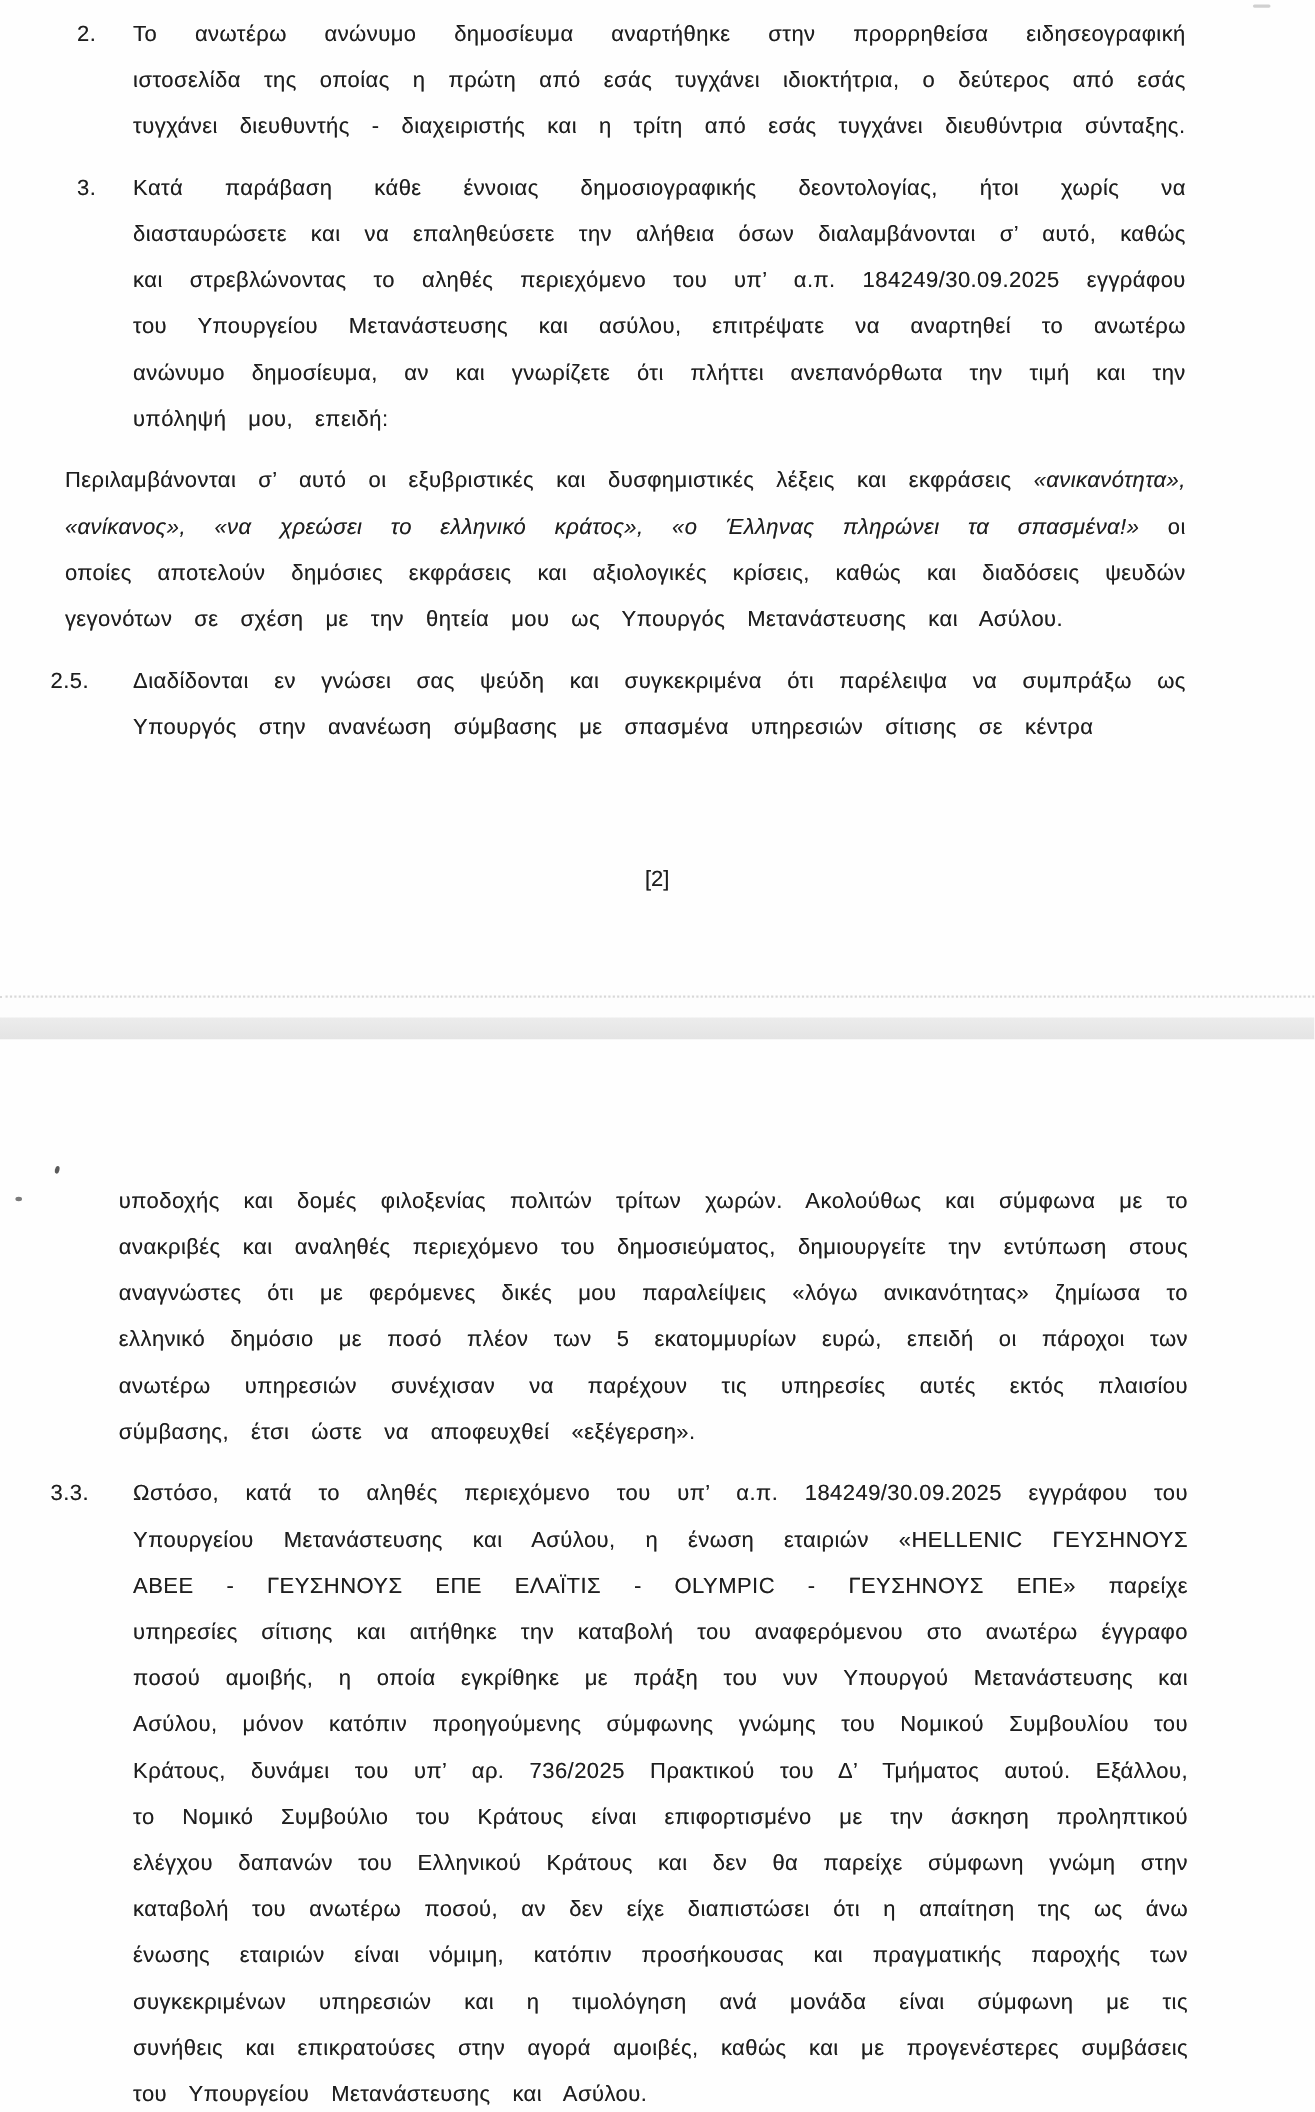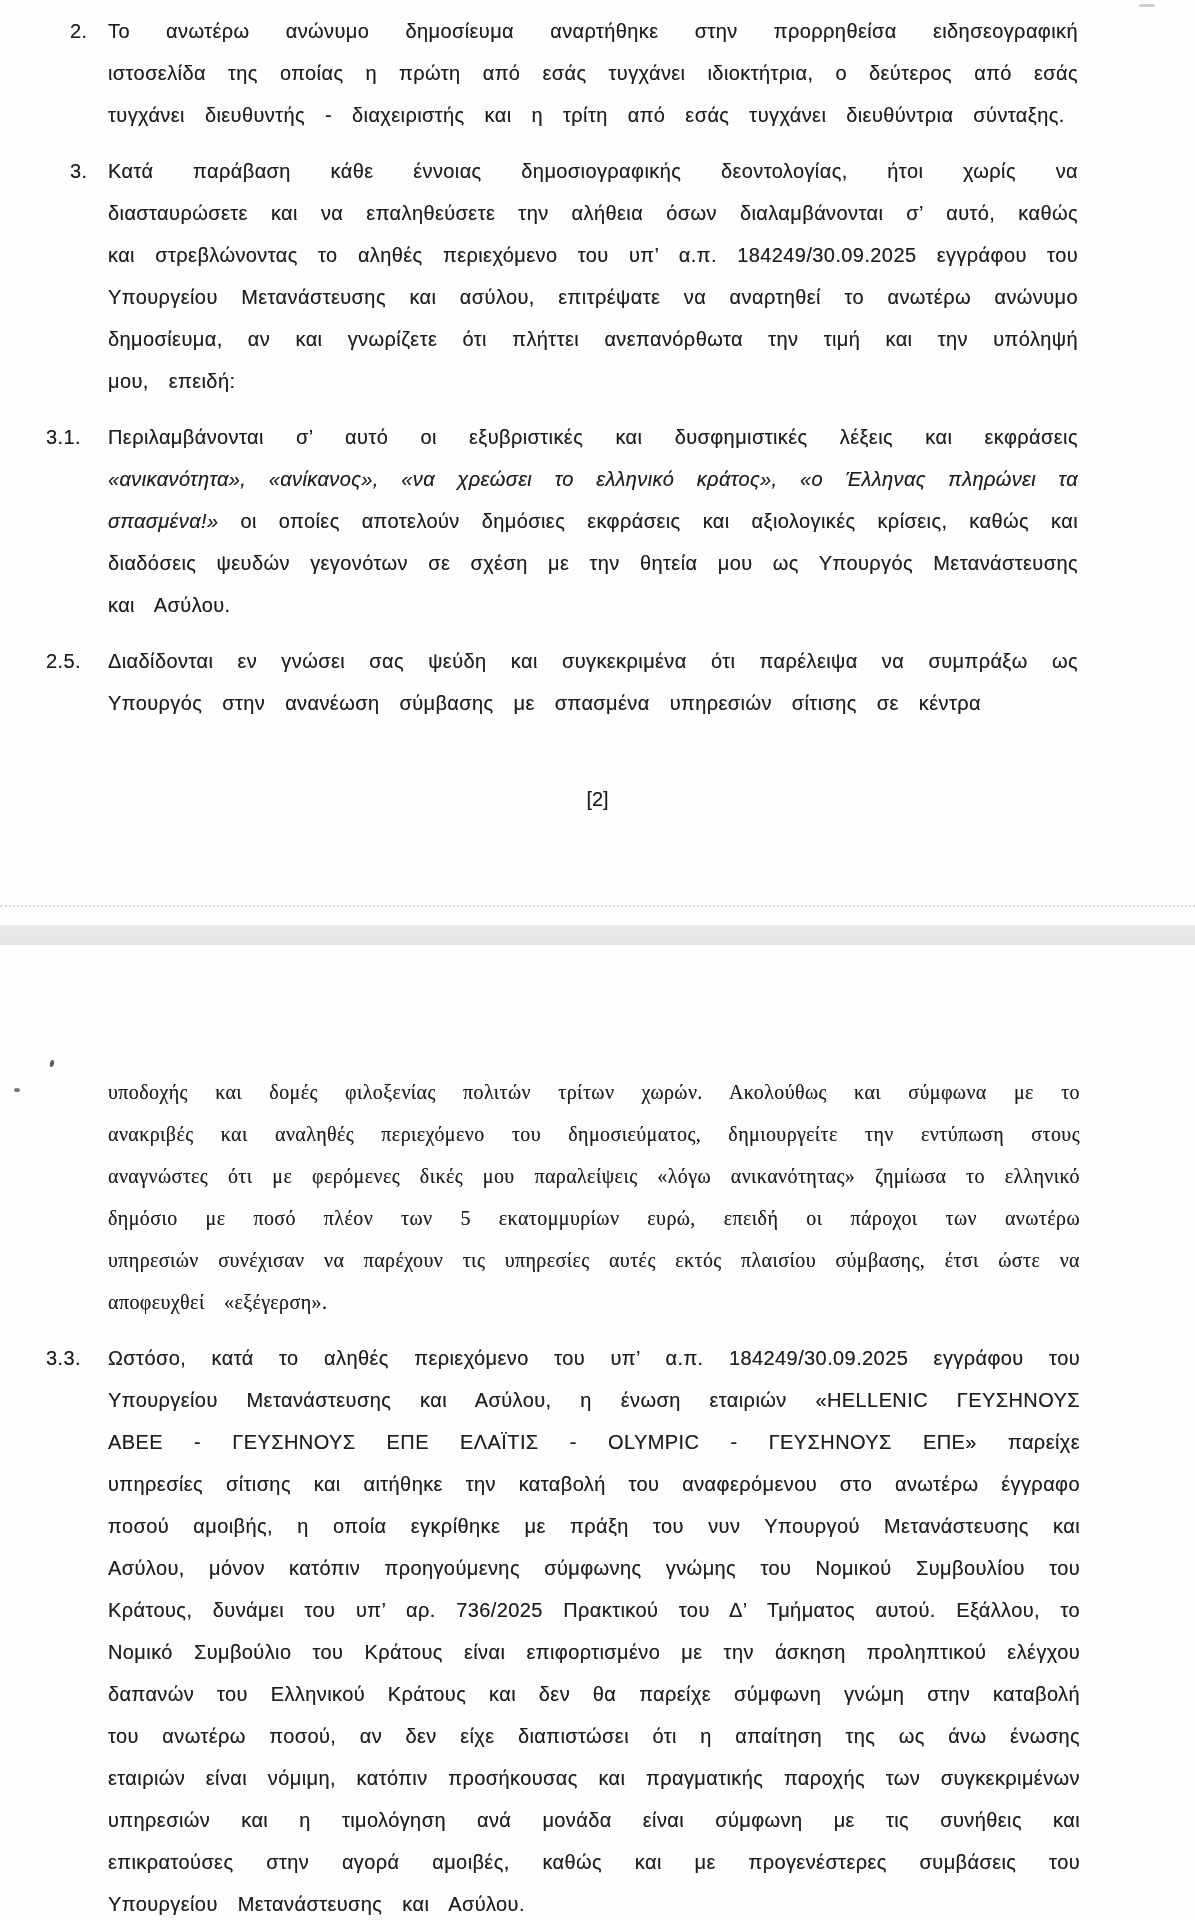--- a/index.html
+++ b/index.html
@@ -35,20 +35,21 @@
     white-space: nowrap;
   }
   .num.main { padding-left: 24px; }
   .body {
     flex: 1;
     text-align: justify;
     font-size: 20px;
     line-height: 42px;
     letter-spacing: 0.4px;
     word-spacing: 14px;
+    margin-left: 13px;
   }
   .num, .body, .page-number { text-shadow: 0 0 0.5px rgba(30,30,30,0.55); }
   .seg-normal { font-style: normal; }
   .seg-italic { font-style: italic; }
   .seg-underline {
     text-decoration-thickness: 2px;
     text-underline-offset: 3px;
   }
   .page-number {
     position: absolute;
@@ -78,21 +79,20 @@
     min-height: 975px;
   }
   .continuation {
     margin: 0 0 14px 62px;
     text-align: justify;
     font-size: 20px;
     line-height: 42px;
     letter-spacing: 0.4px;
     word-spacing: 14px;
     text-shadow: 0 0 0.5px rgba(30,30,30,0.55);
-    font-family: Liberation Serif, serif;
   }
   
   .speck { position: absolute; background: #5a5a5a; border-radius: 50%; }
   .speck-1 { left: 50px; top: 115px; width: 4px; height: 7px; transform: rotate(14deg); }
   .speck-2 { left: 14px; top: 143px; width: 6px; height: 4px; background: #7a7a7a; }
   .corner-smudge {
     position: absolute; right: 40px; top: 4px;
     width: 16px; height: 3px;
     background: #9a9a9a; opacity: 0.45; border-radius: 2px;
   }
@@ -109,21 +109,20 @@
       <span class="num main">2.</span>
       <div class="body"><span class="seg-normal">Το ανωτέρω ανώνυμο δημοσίευμα αναρτήθηκε στην προρρηθείσα ειδησεογραφική ιστοσελίδα της οποίας η πρώτη από εσάς τυγχάνει ιδιοκτήτρια, ο δεύτερος από εσάς τυγχάνει διευθυντής - διαχειριστής και η τρίτη από εσάς τυγχάνει διευθύντρια σύνταξης.</span></div>
     </div>
 
     <div class="doc-item">
       <span class="num main">3.</span>
       <div class="body"><span class="seg-normal">Κατά παράβαση κάθε έννοιας δημοσιογραφικής δεοντολογίας, ήτοι χωρίς να διασταυρώσετε και να επαληθεύσετε την αλήθεια όσων διαλαμβάνονται σ’ αυτό, καθώς και στρεβλώνοντας το αληθές περιεχόμενο του υπ’ α.π. 184249/30.09.2025 εγγράφου του Υπουργείου Μετανάστευσης και ασύλου, επιτρέψατε να αναρτηθεί το ανωτέρω ανώνυμο δημοσίευμα, αν και γνωρίζετε ότι πλήττει ανεπανόρθωτα την τιμή και την υπόληψή μου, επειδή:</span></div>
     </div>
 
     <div class="doc-item">
-      <span class="num">3.1.</span>
       <div class="body"><span class="seg-normal">Περιλαμβάνονται σ’ αυτό οι εξυβριστικές και δυσφημιστικές λέξεις και εκφράσεις </span><span class="seg-italic">«ανικανότητα», «ανίκανος», «να χρεώσει το ελληνικό κράτος», «ο Έλληνας πληρώνει τα σπασμένα!»</span><span class="seg-normal"> οι οποίες αποτελούν δημόσιες εκφράσεις και αξιολογικές κρίσεις, καθώς και διαδόσεις ψευδών γεγονότων σε σχέση με την θητεία μου ως Υπουργός Μετανάστευσης και Ασύλου.</span></div>
     </div>
 
     <div class="doc-item">
       <span class="num">2.5.</span>
       <div class="body"><span class="seg-normal">Διαδίδονται εν γνώσει σας ψεύδη και συγκεκριμένα ότι παρέλειψα να συμπράξω ως Υπουργός στην ανανέωση σύμβασης με σπασμένα υπηρεσιών σίτισης σε κέντρα</span></div>
     </div>
 
     <div class="page-number">[2]</div>
   </div>

